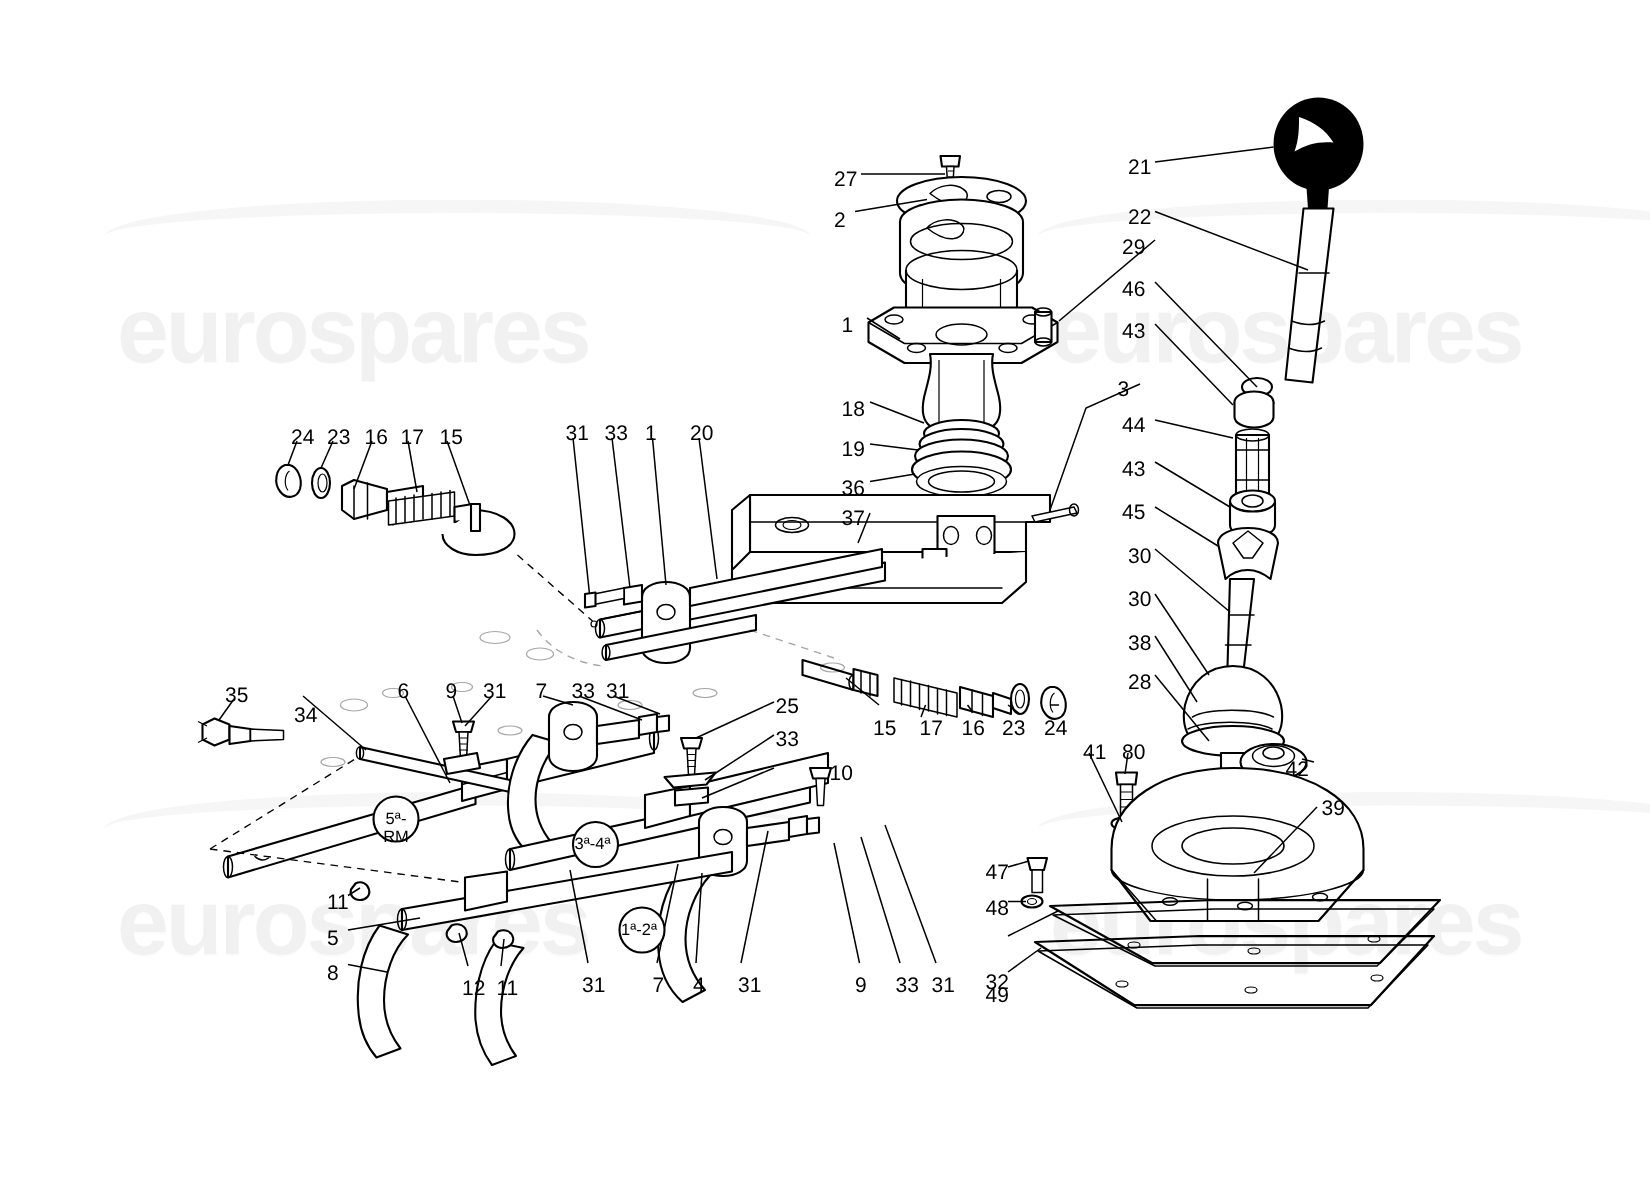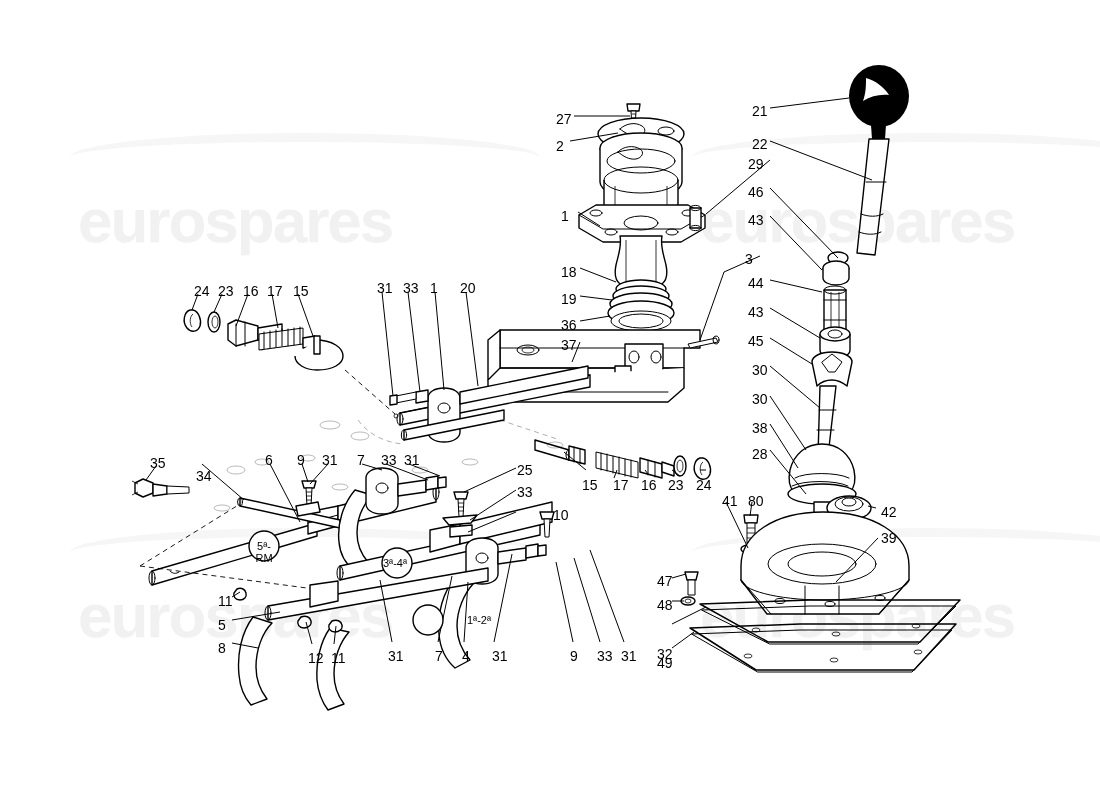--- a/index.html
+++ b/index.html
@@ -482,21 +482,21 @@
       <div class="lbl" style="left: 517px; top: 463px;">25</div>
       <div class="lbl" style="left: 517px; top: 485px;">33</div>
       <div class="lbl" style="left: 517px; top: 508px; margin-left: 36px;">10</div>
       <div class="lbl" style="left: 582px; top: 478px;">15</div>
       <div class="lbl" style="left: 613px; top: 478px;">17</div>
       <div class="lbl" style="left: 641px; top: 478px;">16</div>
       <div class="lbl" style="left: 668px; top: 478px;">23</div>
       <div class="lbl" style="left: 696px; top: 478px;">24</div>
       <div class="lbl" style="left: 722px; top: 494px;">41</div>
       <div class="lbl" style="left: 748px; top: 494px;">80</div>
-      <div class="lbl" style="left: 881px; top: 505px;">42</div>
+      <div class="lbl" style="left: 857px; top: 505px;">42</div>
       <div class="lbl" style="left: 881px; top: 531px;">39</div>
       <div class="lbl" style="left: 657px; top: 574px;">47</div>
       <div class="lbl" style="left: 657px; top: 598px;">48</div>
       <div class="lbl" style="left: 657px; top: 656px;">49</div>
       <div class="lbl" style="left: 657px; top: 647px;">32</div>
       <div class="lbl" style="left: 218px; top: 594px;">11</div>
       <div class="lbl" style="left: 218px; top: 618px;">5</div>
       <div class="lbl" style="left: 218px; top: 641px;">8</div>
       <div class="lbl" style="left: 308px; top: 651px;">12</div>
       <div class="lbl" style="left: 331px; top: 651px;">11</div>
@@ -504,15 +504,15 @@
       <div class="lbl" style="left: 435px; top: 649px;">7</div>
       <div class="lbl" style="left: 462px; top: 649px;">4</div>
       <div class="lbl" style="left: 492px; top: 649px;">31</div>
       <div class="lbl" style="left: 570px; top: 649px;">9</div>
       <div class="lbl" style="left: 597px; top: 649px;">33</div>
       <div class="lbl" style="left: 621px; top: 649px;">31</div>
     </div>
   <div id="markers">
       <div class="gcirc" style="left: 250px; top: 540px; width: 28px; text-align: center;">5ª-RM</div>
       <div class="gcirc" style="left: 383px; top: 557px; width: 16px; text-align: center;">3ª-4ª</div>
-      <div class="gcirc" style="left: 414px; top: 614px; width: 52px; text-align: right; padding-left: 25px;">1ª-2ª</div>
+      <div class="gcirc" style="left: 414px; top: 614px; width: 52px; text-align: left;">1ª-2ª</div>
     </div>
 </div>
 
 </body></html>

